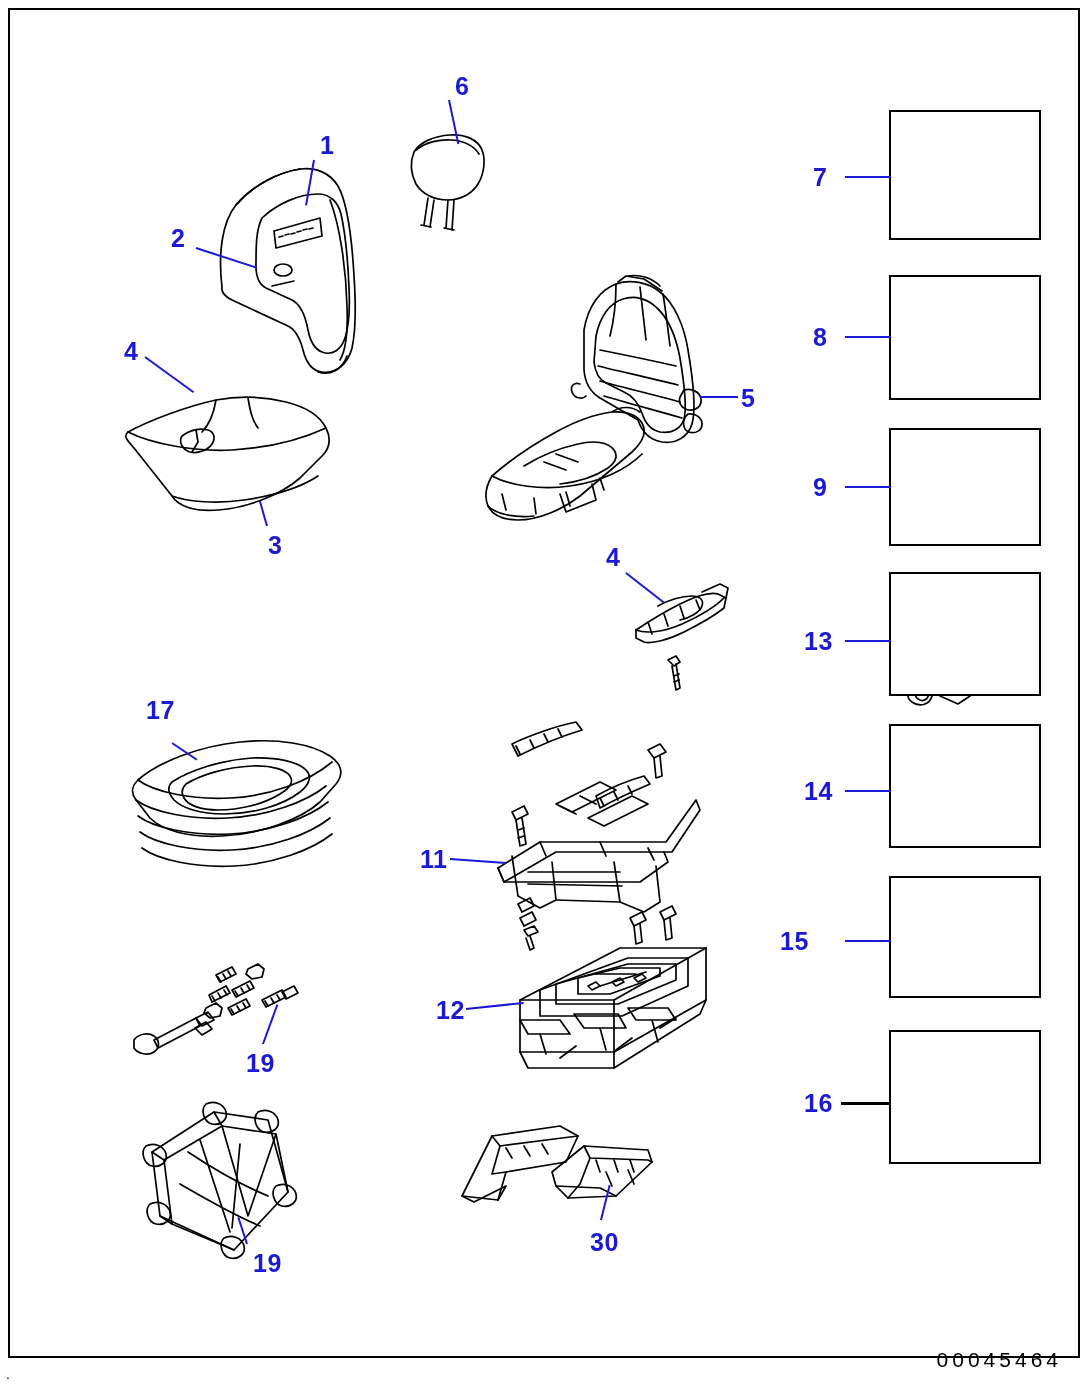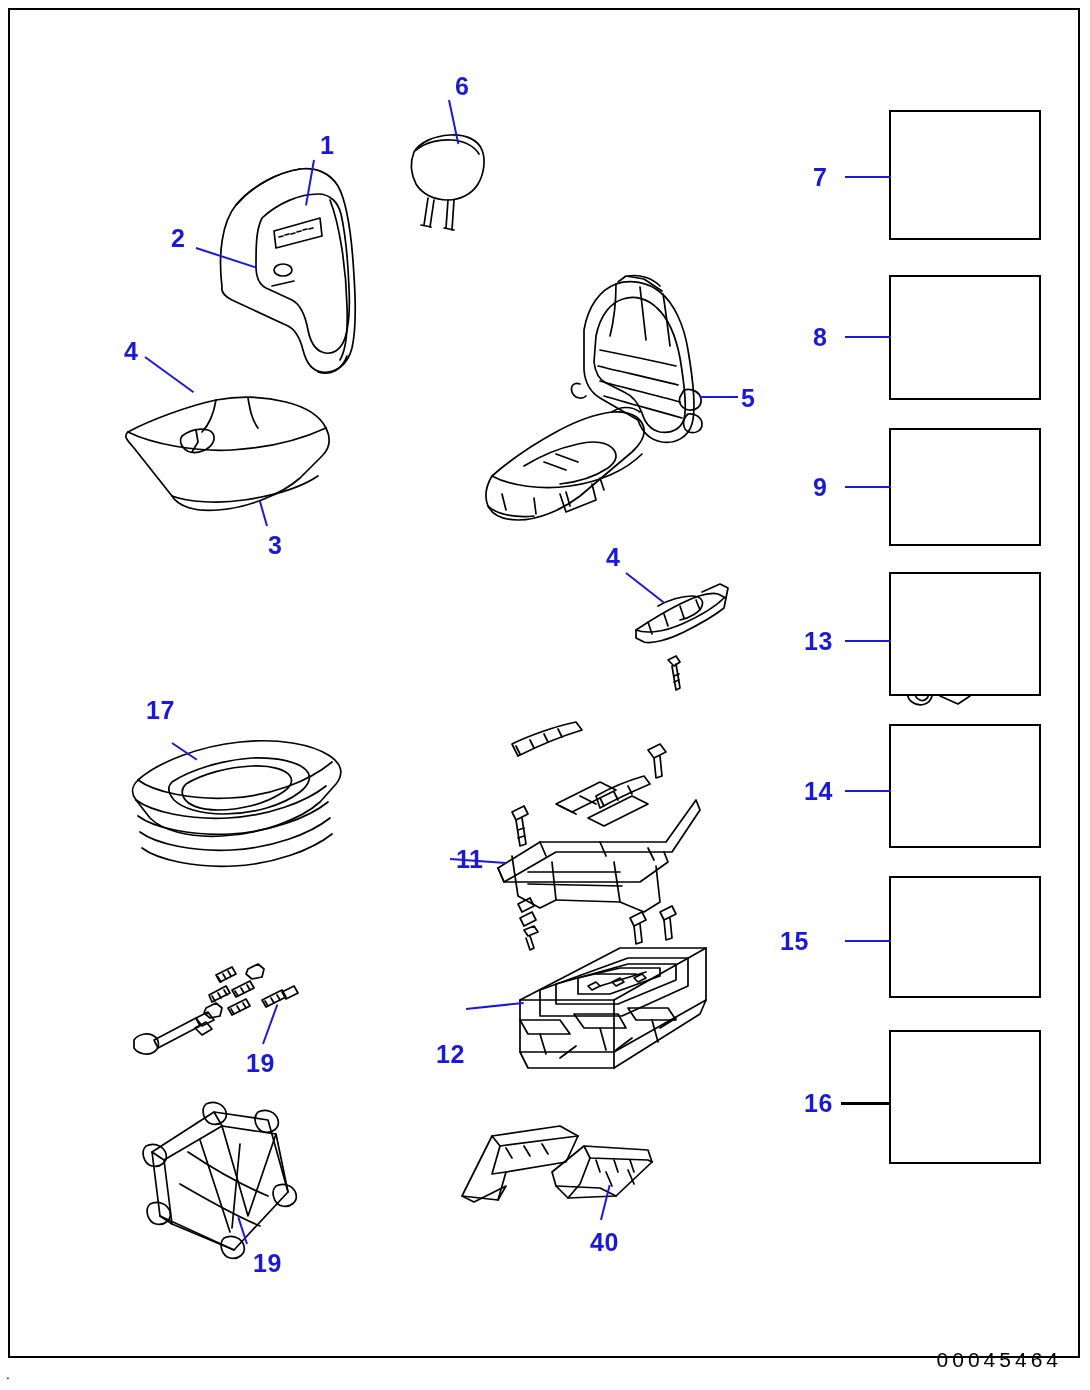--- a/index.html
+++ b/index.html
@@ -454,26 +454,26 @@
   <div class="callout" style="left:320px;  top:131px;">1</div>
   <div class="callout" style="left:171px;  top:224px;">2</div>
   <div class="callout" style="left:268px;  top:531px;">3</div>
   <div class="callout" style="left:124px;  top:337px;">4</div>
   <div class="callout" style="left:741px;  top:384px;">5</div>
   <div class="callout" style="left:455px;  top:72px;">6</div>
   <div class="callout" style="left:813px;  top:163px;">7</div>
   <div class="callout" style="left:813px;  top:323px;">8</div>
   <div class="callout" style="left:813px;  top:473px;">9</div>
   <div class="callout" style="left:606px;  top:543px;">4</div>
-  <div class="callout" style="left:420px;  top:845px;margin-left:36px;">11</div>
-  <div class="callout" style="left:436px;  top:996px;margin-top:44px;">12</div>
+  <div class="callout" style="left:420px;  top:845px;">11</div>
+  <div class="callout" style="left:436px;  top:996px;">12</div>
   <div class="callout" style="left:804px;  top:627px;">13</div>
   <div class="callout" style="left:804px;  top:777px;">14</div>
   <div class="callout" style="left:780px;  top:927px;">15</div>
   <div class="callout" style="left:804px;  top:1089px;">16</div>
   <div class="callout" style="left:146px;  top:696px;">17</div>
   <div class="callout" style="left:246px;  top:1049px;">19</div>
   <div class="callout" style="left:253px;  top:1249px;">19</div>
-  <div class="callout" style="left:590px;  top:1228px;">40</div>
+  <div class="callout" style="left:590px;  top:1228px;">30</div>
 
   <div id="partnum">00045464</div>
   <div id="cornerdot">.</div>
 </div>
 
 </body></html>

